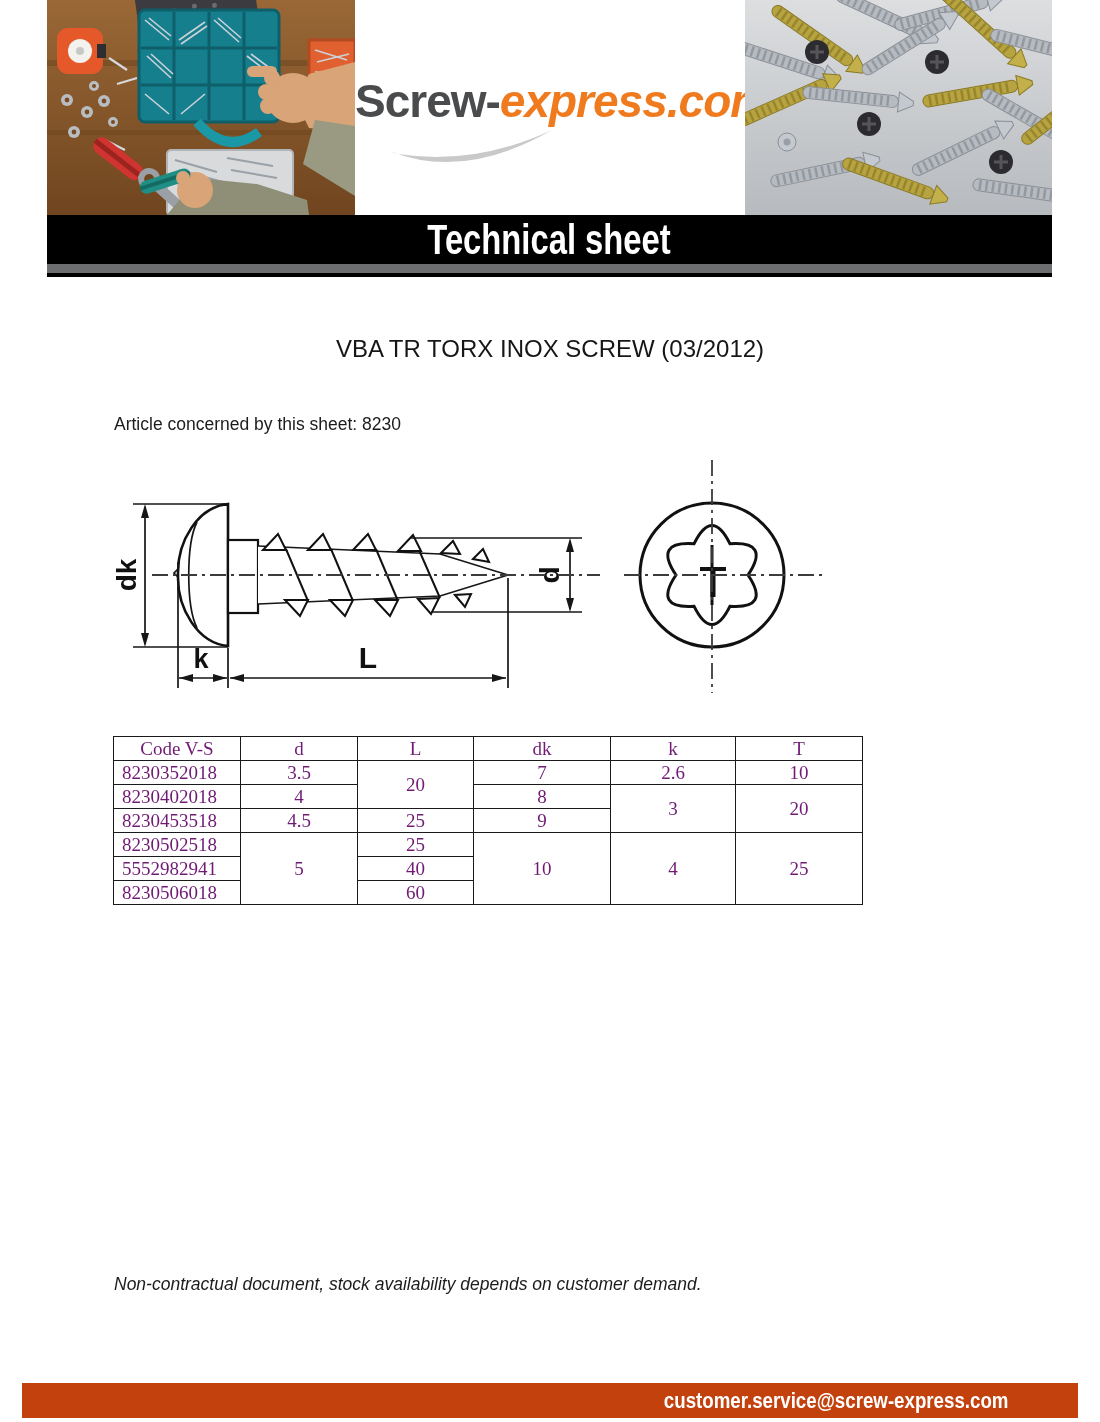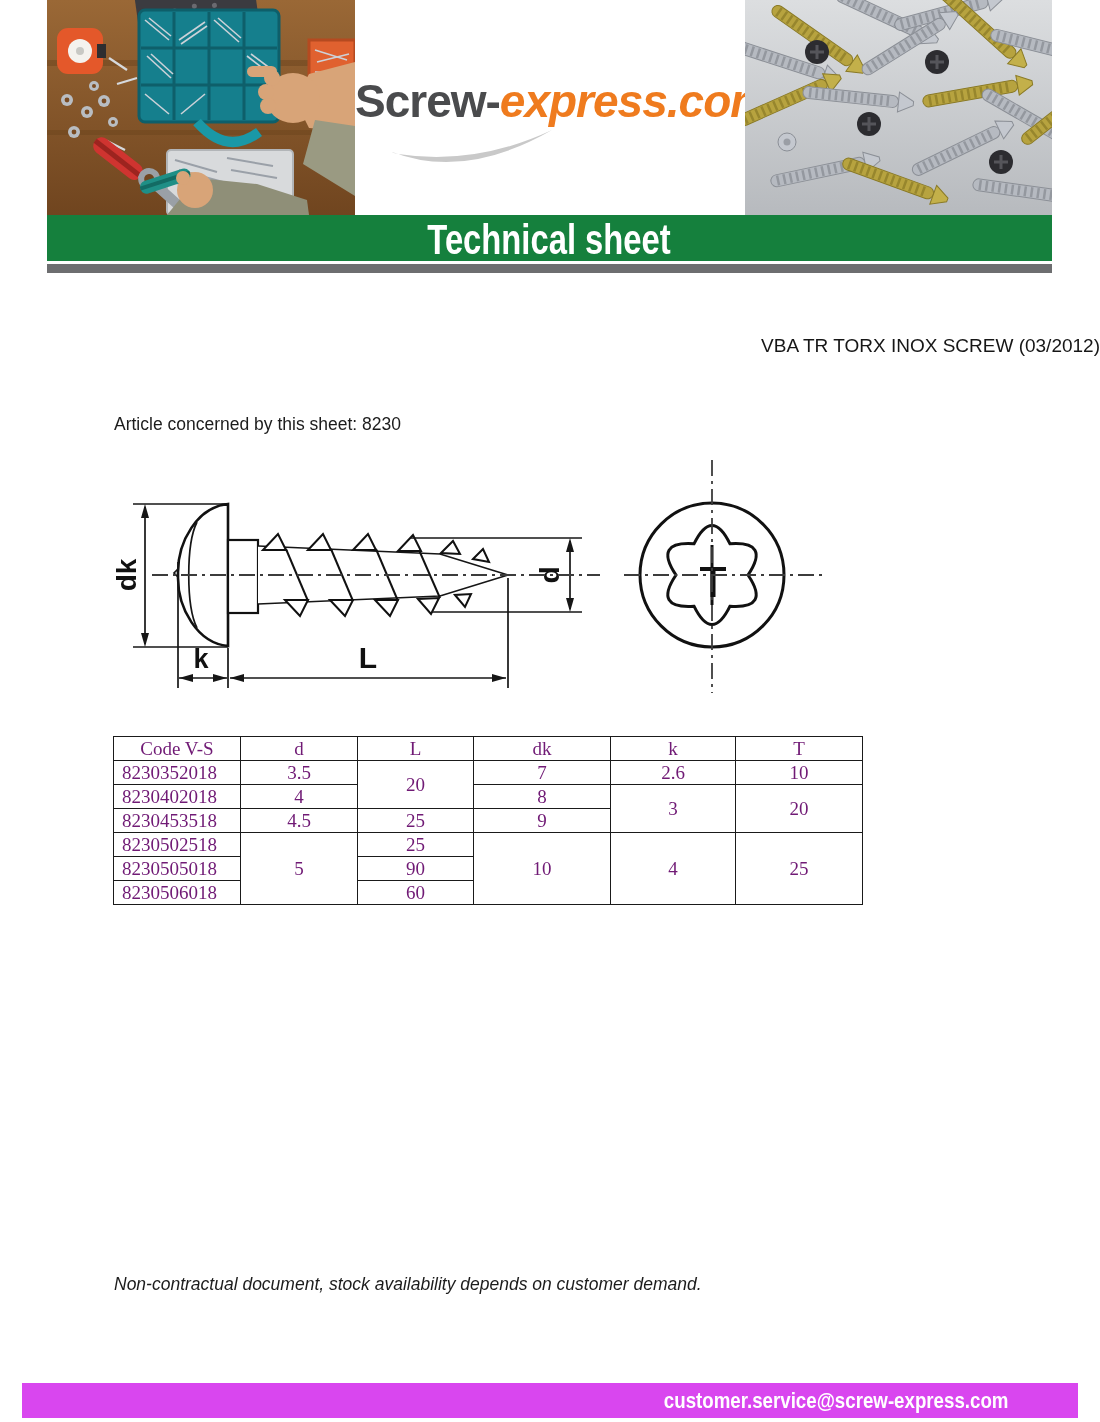--- a/index.html
+++ b/index.html
@@ -9,49 +9,49 @@
   
   .photo{position:absolute;top:0;height:215px;overflow:hidden;}
   .photo-left{left:47px;width:308px;}
   .photo-right{left:745px;width:307px;}
   .logo-wrap{position:absolute;left:355px;top:74px;width:390px;text-align:center;white-space:nowrap;}
   .logo{font-size:46px;font-weight:700;letter-spacing:-1px;}
   .logo .g{color:#4a4b4d;}
   .logo .o{color:#ef7b1e;font-style:italic;}
   .swoosh{position:absolute;left:380px;top:122px;width:185px;height:55px;}
 
-  .banner{position:absolute;left:47px;top:215px;width:1005px;height:46px;background:#15803d;
+  .banner{position:absolute;left:47px;top:215px;width:1005px;height:62px;background:#000000;
           text-align:center;line-height:49px;}
   .banner .cond{display:inline-block;transform:scaleX(.78);transform-origin:center;
           font-size:42px;font-weight:700;color:#fff;letter-spacing:0px;}
   .divider{position:absolute;left:47px;top:264px;width:1005px;height:9px;background:#6d6e70;}
 
   .doc-code{position:absolute;left:0;top:277px;width:1100px;text-align:center;
             font-family:"Liberation Serif",serif;font-weight:700;font-size:25px;color:#000;}
-  .subtitle{position:absolute;left:0;top:335px;width:1100px;text-align:right;
-            font-size:19px;color:#161616;}
+  .subtitle{position:absolute;left:0;top:335px;width:1100px;text-align:center;
+            font-size:24px;color:#161616;}
   .article{position:absolute;left:114px;top:414px;font-size:17.5px;color:#1c1c1c;}
 
   .drawing{position:absolute;left:100px;top:450px;}
   .drawing line,.drawing path,.drawing rect,.drawing circle,.drawing polyline{vector-effect:none;}
   .thin{stroke:#161616;stroke-width:1.7;fill:none;}
   .bold-ln{stroke:#111;fill:#fff;}
   .cl{stroke:#3c3c3c;stroke-width:1.8;stroke-dasharray:16 5 3 5;fill:none;}
   .arr{fill:#161616;stroke:none;}
   .dim-lab{font-family:"Liberation Sans",sans-serif;font-weight:700;fill:#111;}
 
   table.dims{position:absolute;left:113px;top:736px;width:749px;border-collapse:collapse;
              table-layout:fixed;font-family:"Liberation Serif",serif;font-size:19px;color:#701a75;}
   table.dims th,table.dims td{border:1.4px solid #1a1a1a;height:23px;padding:0;
              text-align:center;vertical-align:middle;font-weight:400;line-height:1;}
   table.dims td.code{text-align:left;padding-left:8px;}
 
   .note{position:absolute;left:114px;top:1274px;font-size:17.5px;color:#1c1c1c;font-style:italic;}
 
-  .footer{position:absolute;left:22px;top:1383px;width:1056px;height:35px;background:#d946ef;
+  .footer{position:absolute;left:22px;top:1383px;width:1056px;height:35px;background:#c2410c;
           text-align:right;line-height:35px;padding:0;box-sizing:border-box;}
   .footer .cond{display:inline-block;margin-right:70px;transform:scaleX(.85);transform-origin:right center;
           font-size:22px;font-weight:700;color:#fff;}
 </style>
 </head>
 <body>
 
 <div class="page">
 
   <div class="photo photo-left">
@@ -375,22 +375,22 @@
       </tr>
       <tr>
         <td class="code">8230502518</td>
         <td rowspan="3">5</td>
         <td>25</td>
         <td rowspan="3">10</td>
         <td rowspan="3">4</td>
         <td rowspan="3">25</td>
       </tr>
       <tr>
-        <td class="code">8230505018</td>
-        <td>90</td>
+        <td class="code">5552982941</td>
+        <td>40</td>
       </tr>
       <tr>
         <td class="code">8230506018</td>
         <td>60</td>
       </tr>
     </tbody>
   </table>
 
   <div class="note">Non-contractual document, stock availability depends on customer demand.</div>
 

